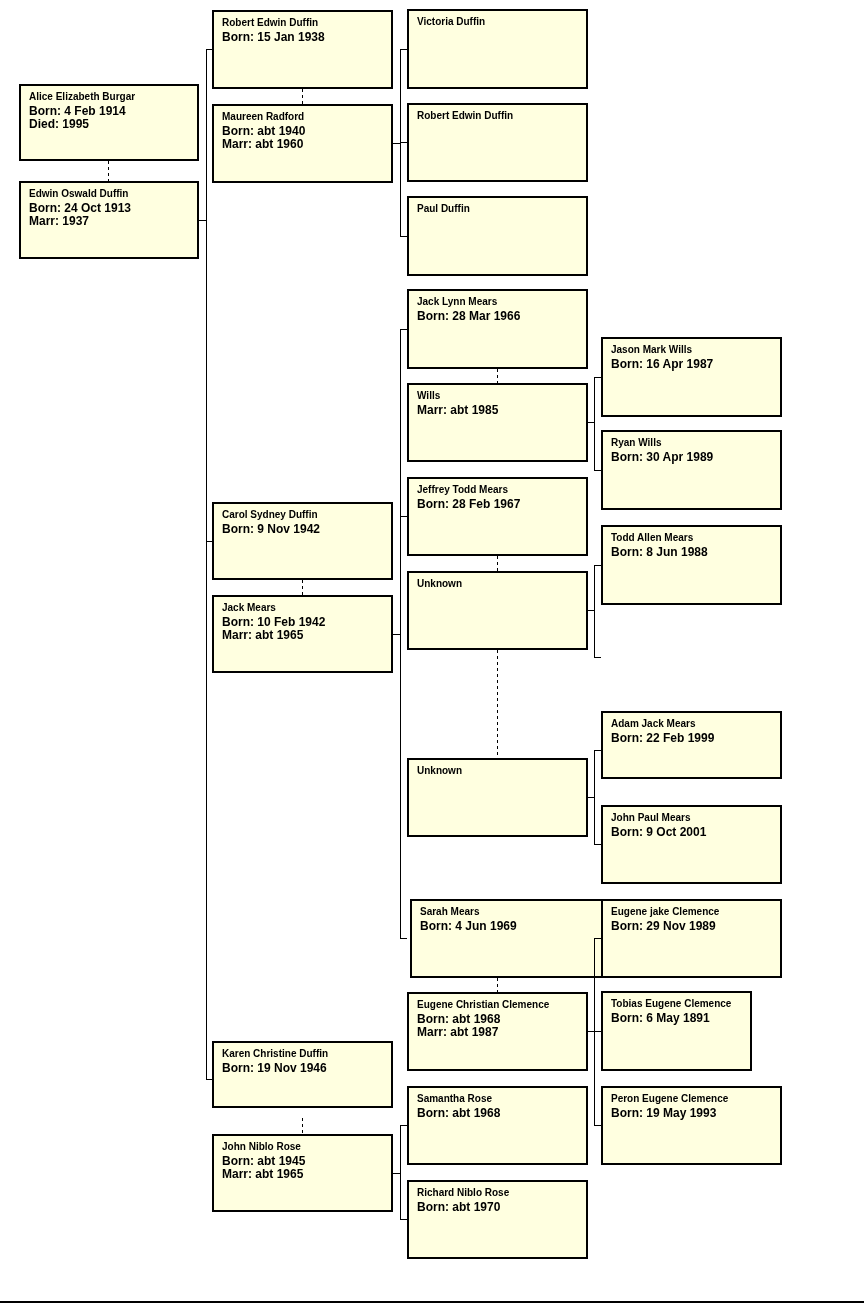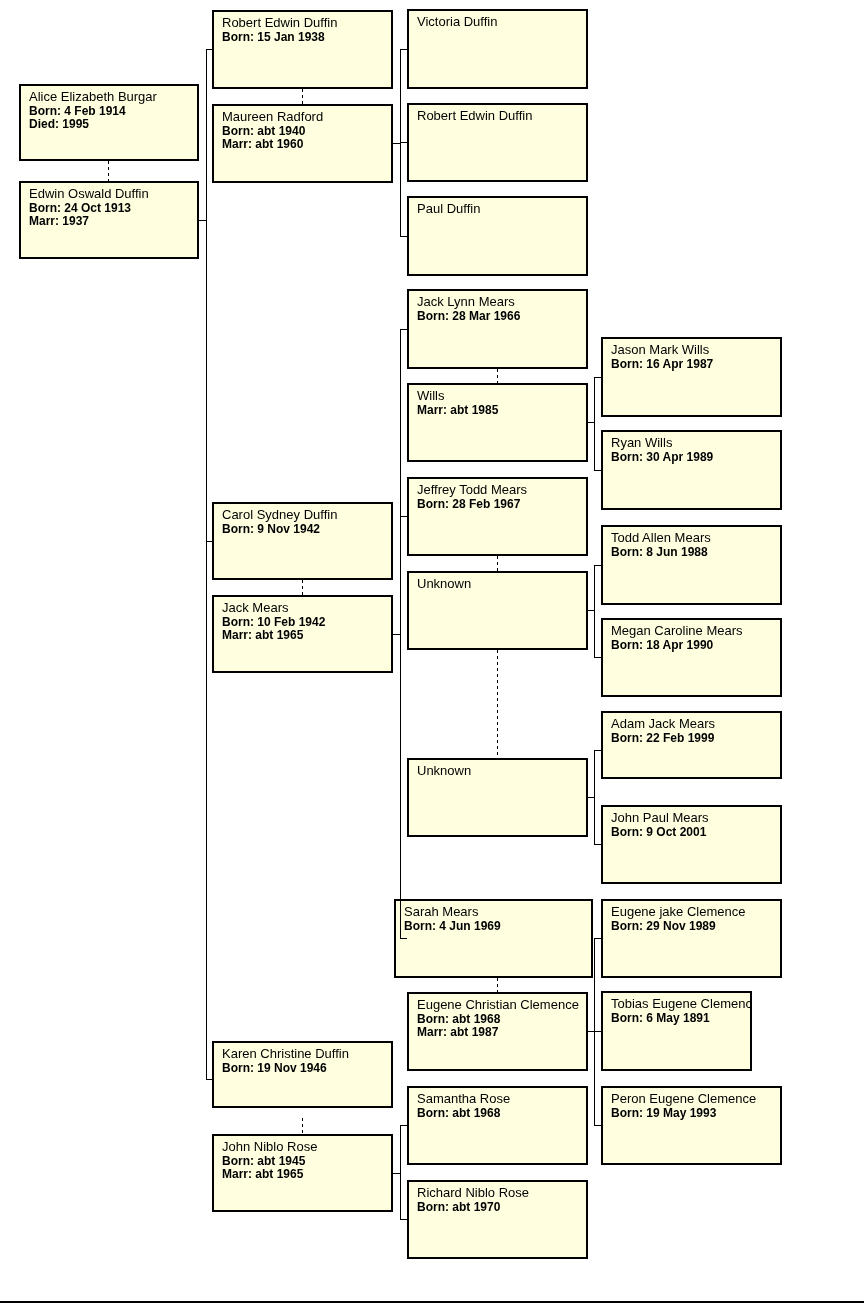--- a/index.html
+++ b/index.html
@@ -16,22 +16,22 @@
   }
   .pbox {
     position: absolute;
     box-sizing: border-box;
     background: var(--box-fill, #FFFFE0);
     border: 2px solid var(--box-border, #000000);
     padding: 3px 6px 0 8px;
     overflow: hidden;
   }
   .pname {
-    font-size: 13px;
-    font-weight: normal;
+    font-size: 10px;
+    font-weight: bold;
     line-height: 16px;
     color: #000;
     white-space: nowrap;
   }
   .pdetail {
     font-size: 12px;
     font-weight: bold;
     line-height: 13px;
     color: #000;
     white-space: nowrap;
@@ -136,21 +136,21 @@
   <div class="pbox" style="left:407px;top:571px;width:181px;height:79px">
     <div class="pname">Unknown</div>
     <div class="pdetail"></div>
     <div class="pdetail"></div>
   </div>
   <div class="pbox" style="left:407px;top:758px;width:181px;height:79px">
     <div class="pname">Unknown</div>
     <div class="pdetail"></div>
     <div class="pdetail"></div>
   </div>
-  <div class="pbox" style="left:394px;top:899px;width:199px;height:79px">
+  <div class="pbox" style="left:410px;top:899px;width:199px;height:79px">
     <div class="pname">Sarah Mears</div>
     <div class="pdetail">Born: 4 Jun 1969</div>
     <div class="pdetail"></div>
   </div>
   <div class="pbox" style="left:407px;top:992px;width:181px;height:79px">
     <div class="pname">Eugene Christian Clemence</div>
     <div class="pdetail">Born: abt 1968</div>
     <div class="pdetail">Marr: abt 1987</div>
   </div>
   <div class="pbox" style="left:407px;top:1086px;width:181px;height:79px">
@@ -170,25 +170,20 @@
     <div class="pdetail"></div>
   </div>
   <div class="pbox" style="left:601px;top:430px;width:181px;height:80px">
     <div class="pname">Ryan Wills</div>
     <div class="pdetail">Born: 30 Apr 1989</div>
     <div class="pdetail"></div>
   </div>
   <div class="pbox" style="left:601px;top:525px;width:181px;height:80px">
     <div class="pname">Todd Allen Mears</div>
     <div class="pdetail">Born: 8 Jun 1988</div>
-    <div class="pdetail"></div>
-  </div>
-  <div class="pbox" style="left:601px;top:618px;width:181px;height:79px">
-    <div class="pname">Megan Caroline Mears</div>
-    <div class="pdetail">Born: 18 Apr 1990</div>
     <div class="pdetail"></div>
   </div>
   <div class="pbox" style="left:601px;top:711px;width:181px;height:68px">
     <div class="pname">Adam Jack Mears</div>
     <div class="pdetail">Born: 22 Feb 1999</div>
     <div class="pdetail"></div>
   </div>
   <div class="pbox" style="left:601px;top:805px;width:181px;height:79px">
     <div class="pname">John Paul Mears</div>
     <div class="pdetail">Born: 9 Oct 2001</div>

